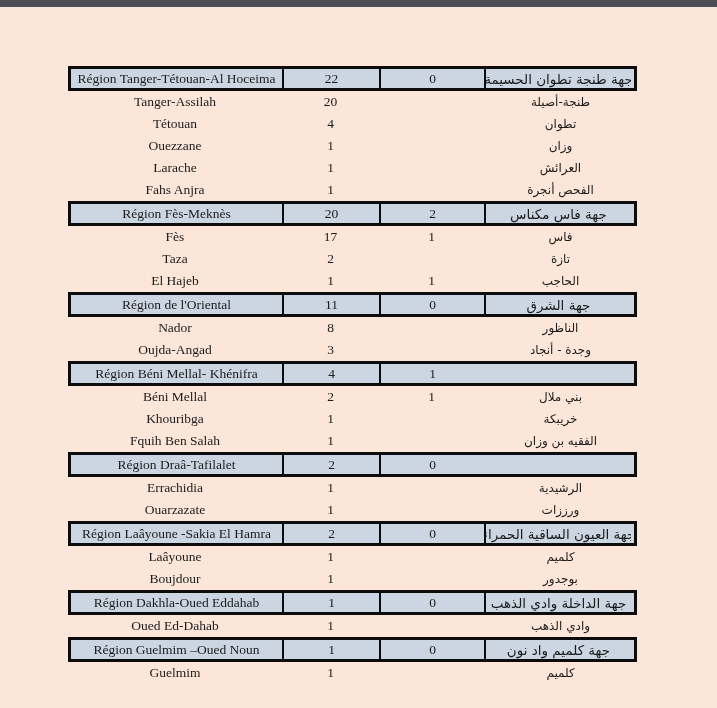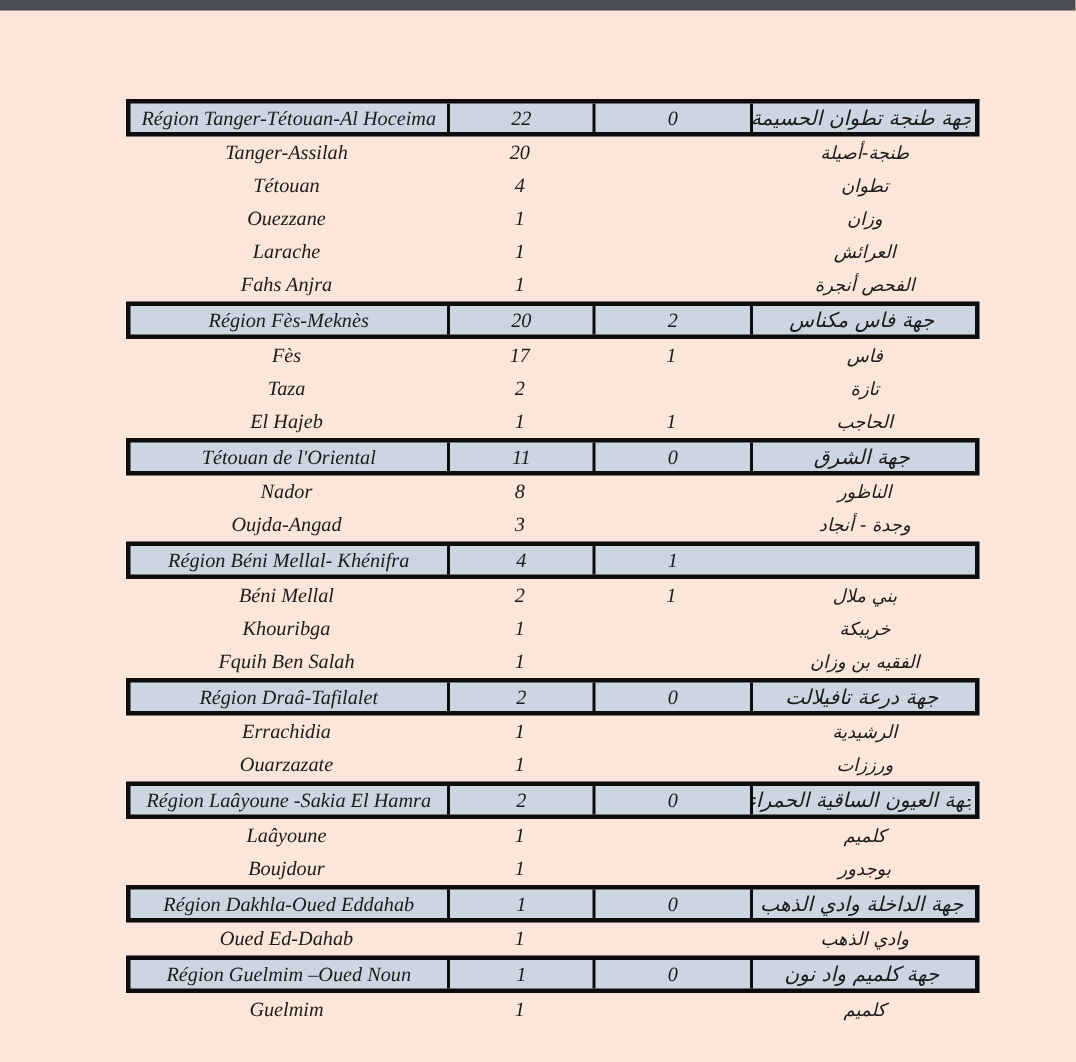--- a/index.html
+++ b/index.html
@@ -9,21 +9,21 @@
     font-family:"Liberation Serif", serif;
     overflow:hidden;
     position:relative;
   }
   .topbar {
     position:absolute; top:0; left:0;
     width:717px; height:7px;
     background:#4b4e54;
   }
   .doc-table {
-    position:absolute; left:84px; top:66px; width:569px;font-style:italic;
+    position:absolute; left:68px; top:66px; width:569px;
   }
   .trow {
     display:grid;
     grid-template-columns:214px 97px 105px 153px;
     height:22px;
     align-items:center;
   }
   .trow .cell {
     height:100%;
     display:flex;
@@ -109,21 +109,21 @@
       <div class="cell n2"></div>
       <div class="cell ar">تازة</div>
     </div>
     <div class="trow">
       <div class="cell fr">El  Hajeb</div>
       <div class="cell n1">1</div>
       <div class="cell n2">1</div>
       <div class="cell ar">الحاجب</div>
     </div>
     <div class="trow header">
-      <div class="cell fr">Tétouan de l'Oriental</div>
+      <div class="cell fr">Région de l'Oriental</div>
       <div class="cell n1">11</div>
       <div class="cell n2">0</div>
       <div class="cell ar">جهة الشرق</div>
     </div>
     <div class="trow">
       <div class="cell fr">Nador</div>
       <div class="cell n1">8</div>
       <div class="cell n2"></div>
       <div class="cell ar">الناظور</div>
     </div>
@@ -153,21 +153,20 @@
     <div class="trow">
       <div class="cell fr">Fquih Ben Salah</div>
       <div class="cell n1">1</div>
       <div class="cell n2"></div>
       <div class="cell ar">الفقيه بن وزان</div>
     </div>
     <div class="trow header">
       <div class="cell fr">Région Draâ-Tafilalet</div>
       <div class="cell n1">2</div>
       <div class="cell n2">0</div>
-      <div class="cell ar">جهة درعة تافيلالت</div>
     </div>
     <div class="trow">
       <div class="cell fr">Errachidia</div>
       <div class="cell n1">1</div>
       <div class="cell n2"></div>
       <div class="cell ar">الرشيدية</div>
     </div>
     <div class="trow">
       <div class="cell fr">Ouarzazate</div>
       <div class="cell n1">1</div>

